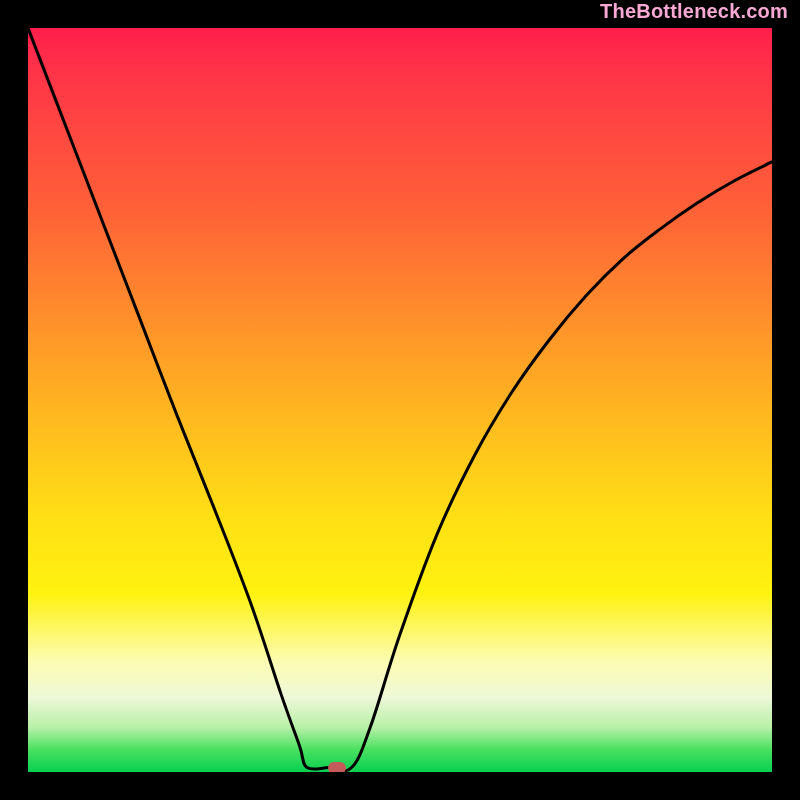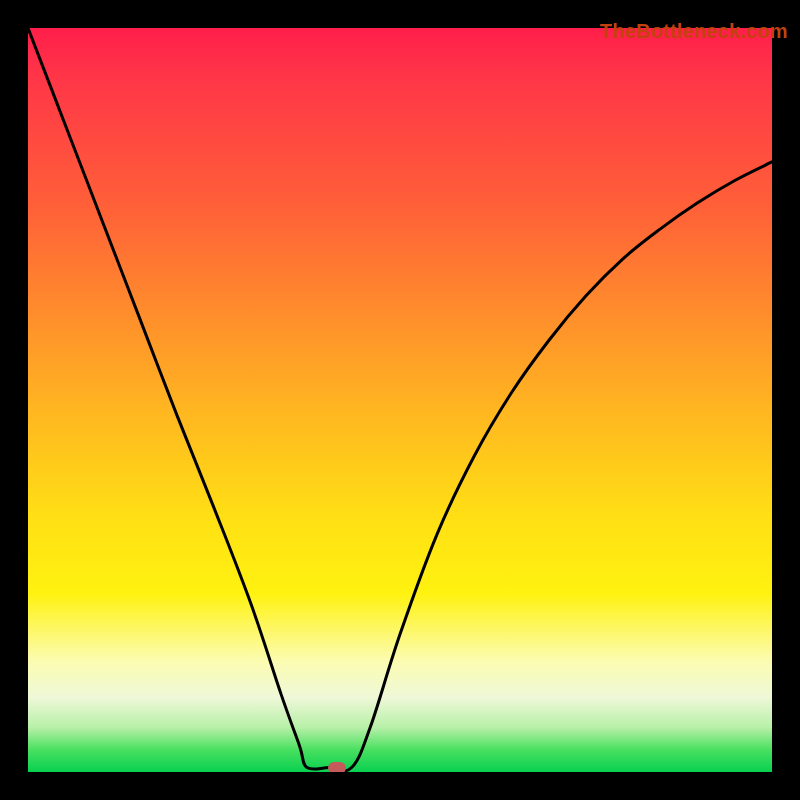--- a/index.html
+++ b/index.html
@@ -55,23 +55,23 @@
   .marker {
     position: absolute;
     width: 18px;
     height: 12px;
     border-radius: 6px;
     background: #c45a5a;
     transform: translate(-50%, -50%);
   }
   .watermark {
     position: absolute;
-    top: 20px;
+    top: 0;
     right: 12px;
-    color: #c2410c;
+    color: #f9a8d4;
     font: 600 20px Arial, Helvetica, sans-serif;
     letter-spacing: 0.2px;
     user-select: none;
   }
 </style>
 </head>
 <body>
 
 <div class="frame">
   <div class="plot-area">

